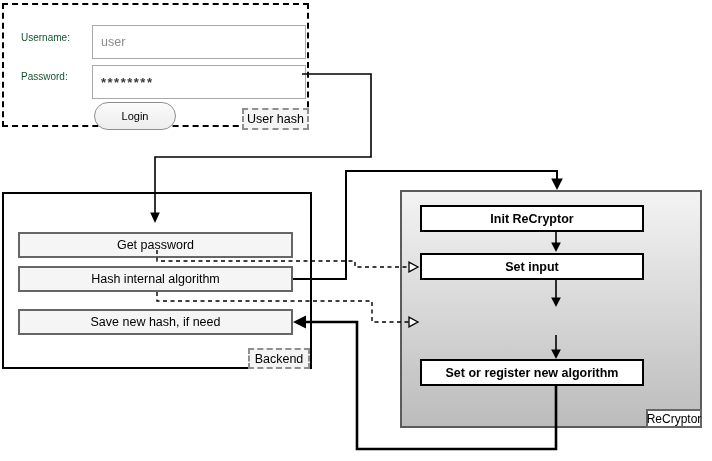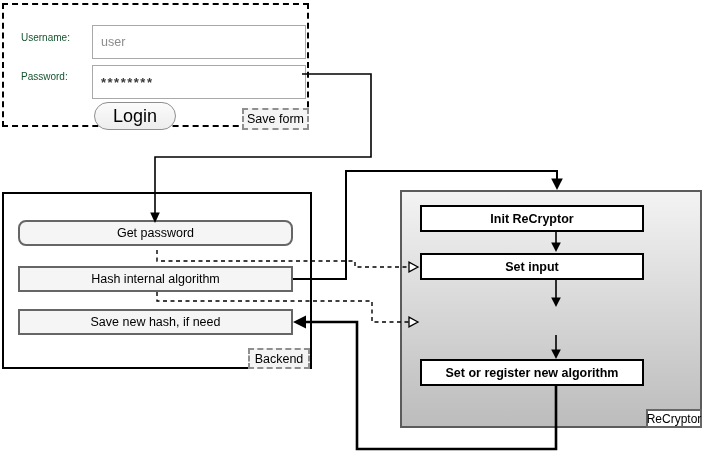--- a/index.html
+++ b/index.html
@@ -12,33 +12,33 @@
   
   .user-form{left:2px;top:3px;width:307px;height:124px;border:2px dashed #000;background:#fff;}
   .fld-label{font-size:10px;color:#14532d;text-align:right;}
   .lbl-username{left:17px;top:27px;}
   .lbl-password{left:17px;top:66px;}
   .text-input{left:88px;width:214px;height:34px;border:1px solid #a9a9a9;background:#fff;
     font-family:"Liberation Sans","DejaVu Sans",sans-serif;font-size:12.5px;padding:0 0 0 8px;outline:none;}
   .inp-username{top:20px;color:#8c8c8c;}
   .inp-password{top:60px;color:#3a3a3a;font-weight:bold;font-size:13px;letter-spacing:1.5px;}
   .login-btn{left:90px;top:97px;width:82px;height:28px;border-radius:14px;border:1px solid #8f8f8f;
-    background:linear-gradient(#fbfbfb,#ededed);font-size:18px;display:flex;align-items:center;justify-content:center;cursor:pointer;}
+    background:linear-gradient(#fbfbfb,#ededed);font-size:11px;display:flex;align-items:center;justify-content:center;cursor:pointer;}
 
   
   .tag{background:#f4f4f4;border:2px dashed #8f8f8f;display:flex;align-items:center;justify-content:center;
     font-size:12.5px;z-index:5;}
   .tag-userform{left:242px;top:108px;width:67px;height:22px;}
   .tag-backend{left:248px;top:348px;width:62px;height:21px;}
 
   
   .backend{left:2px;top:192px;width:310px;height:177px;border:2px solid #000;background:#fff;}
   .bstep{left:18px;width:275px;height:26px;border:2px solid #666;background:#f5f5f5;
     display:flex;align-items:center;justify-content:center;font-size:12.5px;}
-  .bstep1{top:220px;border-radius:8px;} .bstep2{top:266px;} .bstep3{top:309px;}
+  .bstep1{top:232px;} .bstep2{top:266px;} .bstep3{top:309px;}
 
   
   .recryptor{left:400px;top:190px;width:302px;height:238px;border:2px solid #5b5b5b;
     background:linear-gradient(#f3f3f3,#bcbcbc);}
   .rstep{left:420px;width:224px;height:27px;border:2px solid #000;background:#fff;
     display:flex;align-items:center;justify-content:center;font-size:12.5px;font-weight:bold;z-index:2;}
   .rstep1{top:205px;} .rstep2{top:253px;} .rstep3{top:308px;} .rstep4{top:359px;}
   .tag-recryptor{left:646px;top:409px;width:56px;height:19px;background:#fff;border:2px solid #666;
     display:flex;align-items:center;justify-content:center;font-size:12px;z-index:5;}
   .tag-recryptor .bold{font-weight:normal;}
@@ -50,21 +50,21 @@
 
 <div id="canvas">
 
   <div class="abs user-form">
     <div class="abs fld-label lbl-username">Username:</div>
     <input class="abs text-input inp-username" type="text" value="user" style="">
     <div class="abs fld-label lbl-password">Password:</div>
     <input class="abs text-input inp-password" type="text" value="********" style="">
     <div class="abs login-btn">Login</div>
   </div>
-  <div class="abs tag tag-userform">Save form</div>
+  <div class="abs tag tag-userform">User hash</div>
 
   <div class="abs backend"></div>
   <div class="abs bstep bstep1">Get password</div>
   <div class="abs bstep bstep2">Hash internal algorithm</div>
   <div class="abs bstep bstep3">Save new hash, if need</div>
   <div class="abs tag tag-backend">Backend</div>
 
   <div class="abs recryptor"></div>
   <div class="abs rstep rstep1">Init ReCryptor</div>
   <div class="abs rstep rstep2">Set input</div>

